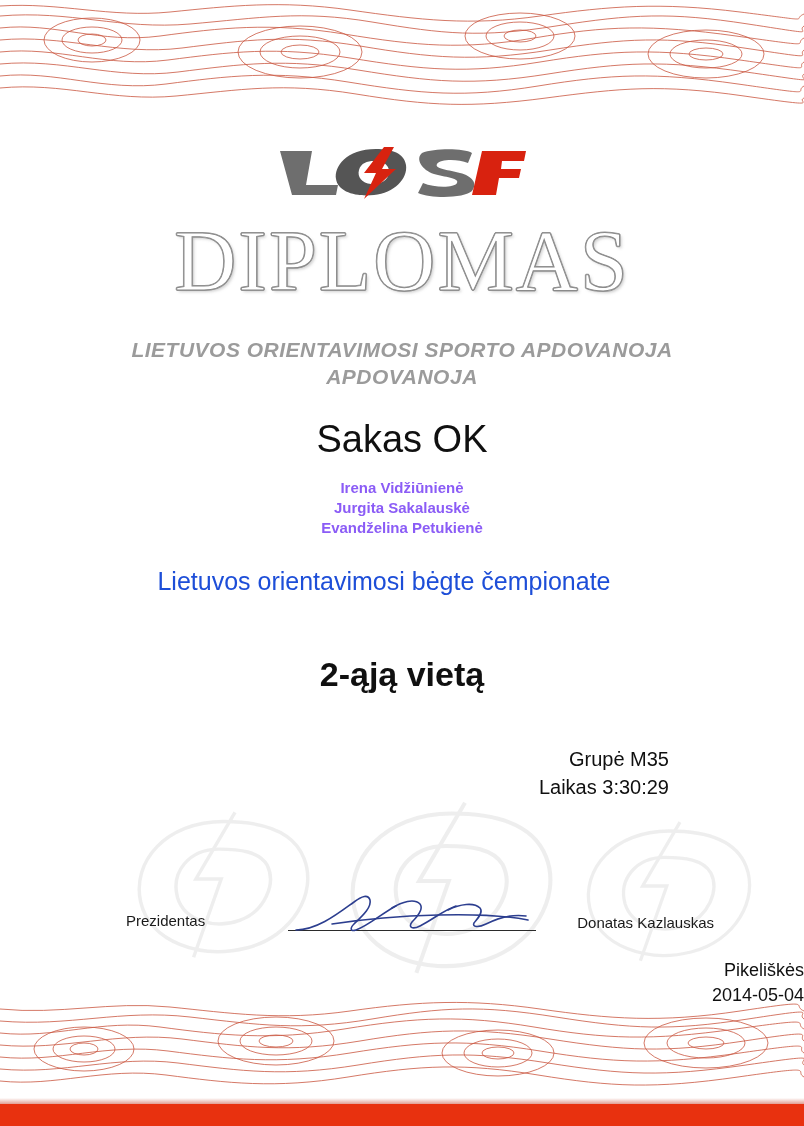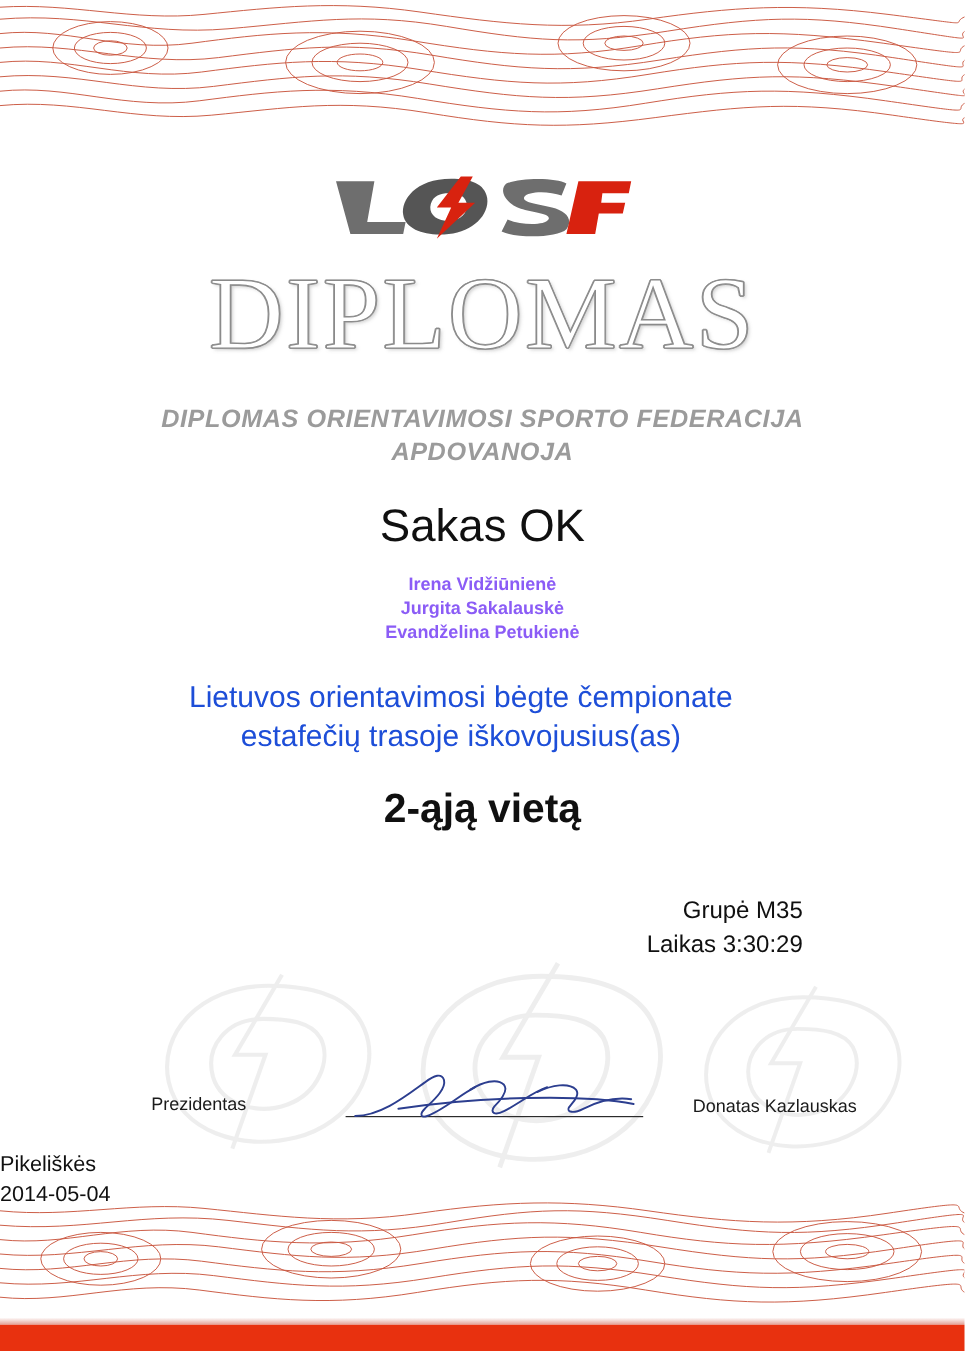--- a/index.html
+++ b/index.html
@@ -195,21 +195,21 @@
     top: 890px;
     width: 250px;
     height: 48px;
   }
 
   .footer-place {
     position: absolute;
     left: 0;
     top: 958px;
     width: 804px;
-    text-align: left;
+    text-align: right;
     font-size: 18px;
     line-height: 25px;
     color: #101010;
   }
 </style>
 </head>
 <body>
 
 <div class="page">
 
@@ -255,34 +255,33 @@
                  C 200 31, 206 38, 200 46 C 193 53, 160 54, 146 48 L151 38 C 163 43, 182 43, 185 38
                  C 188 33, 172 32, 162 29 C 150 25, 143 14, 150 8 Z" fill="#6e6e6e"></path>
 
         <path d="M210 6 L254 6 L252 16 L230 16 L229 24 L249 24 L247 33 L227 33 L224 50 L200 50 Z" fill="#d8220f"></path>
       </g>
     </svg>
   </div>
 
   <div class="diploma-title">DIPLOMAS</div>
 
-  <div class="federation-line l1">DIPLOMAS ORIENTAVIMOSI SPORTO FEDERACIJA</div>
+  <div class="federation-line l1">LIETUVOS ORIENTAVIMOSI SPORTO APDOVANOJA</div>
   <div class="federation-line l2">APDOVANOJA</div>
 
   <div class="recipient">Sakas OK</div>
 
   <div class="members">
     <div>Irena Vidžiūnienė</div>
     <div>Jurgita Sakalauskė</div>
     <div>Evandželina Petukienė</div>
   </div>
 
   <div class="event-desc">
     <div>Lietuvos orientavimosi bėgte čempionate</div>
-    <div>estafečių trasoje iškovojusius(as)</div>
   </div>
 
   <div class="place">2-ąją vietą</div>
 
   <div class="result-block">
     <div>Grupė M35</div>
     <div>Laikas 3:30:29</div>
   </div>
 
   <div class="watermark">

